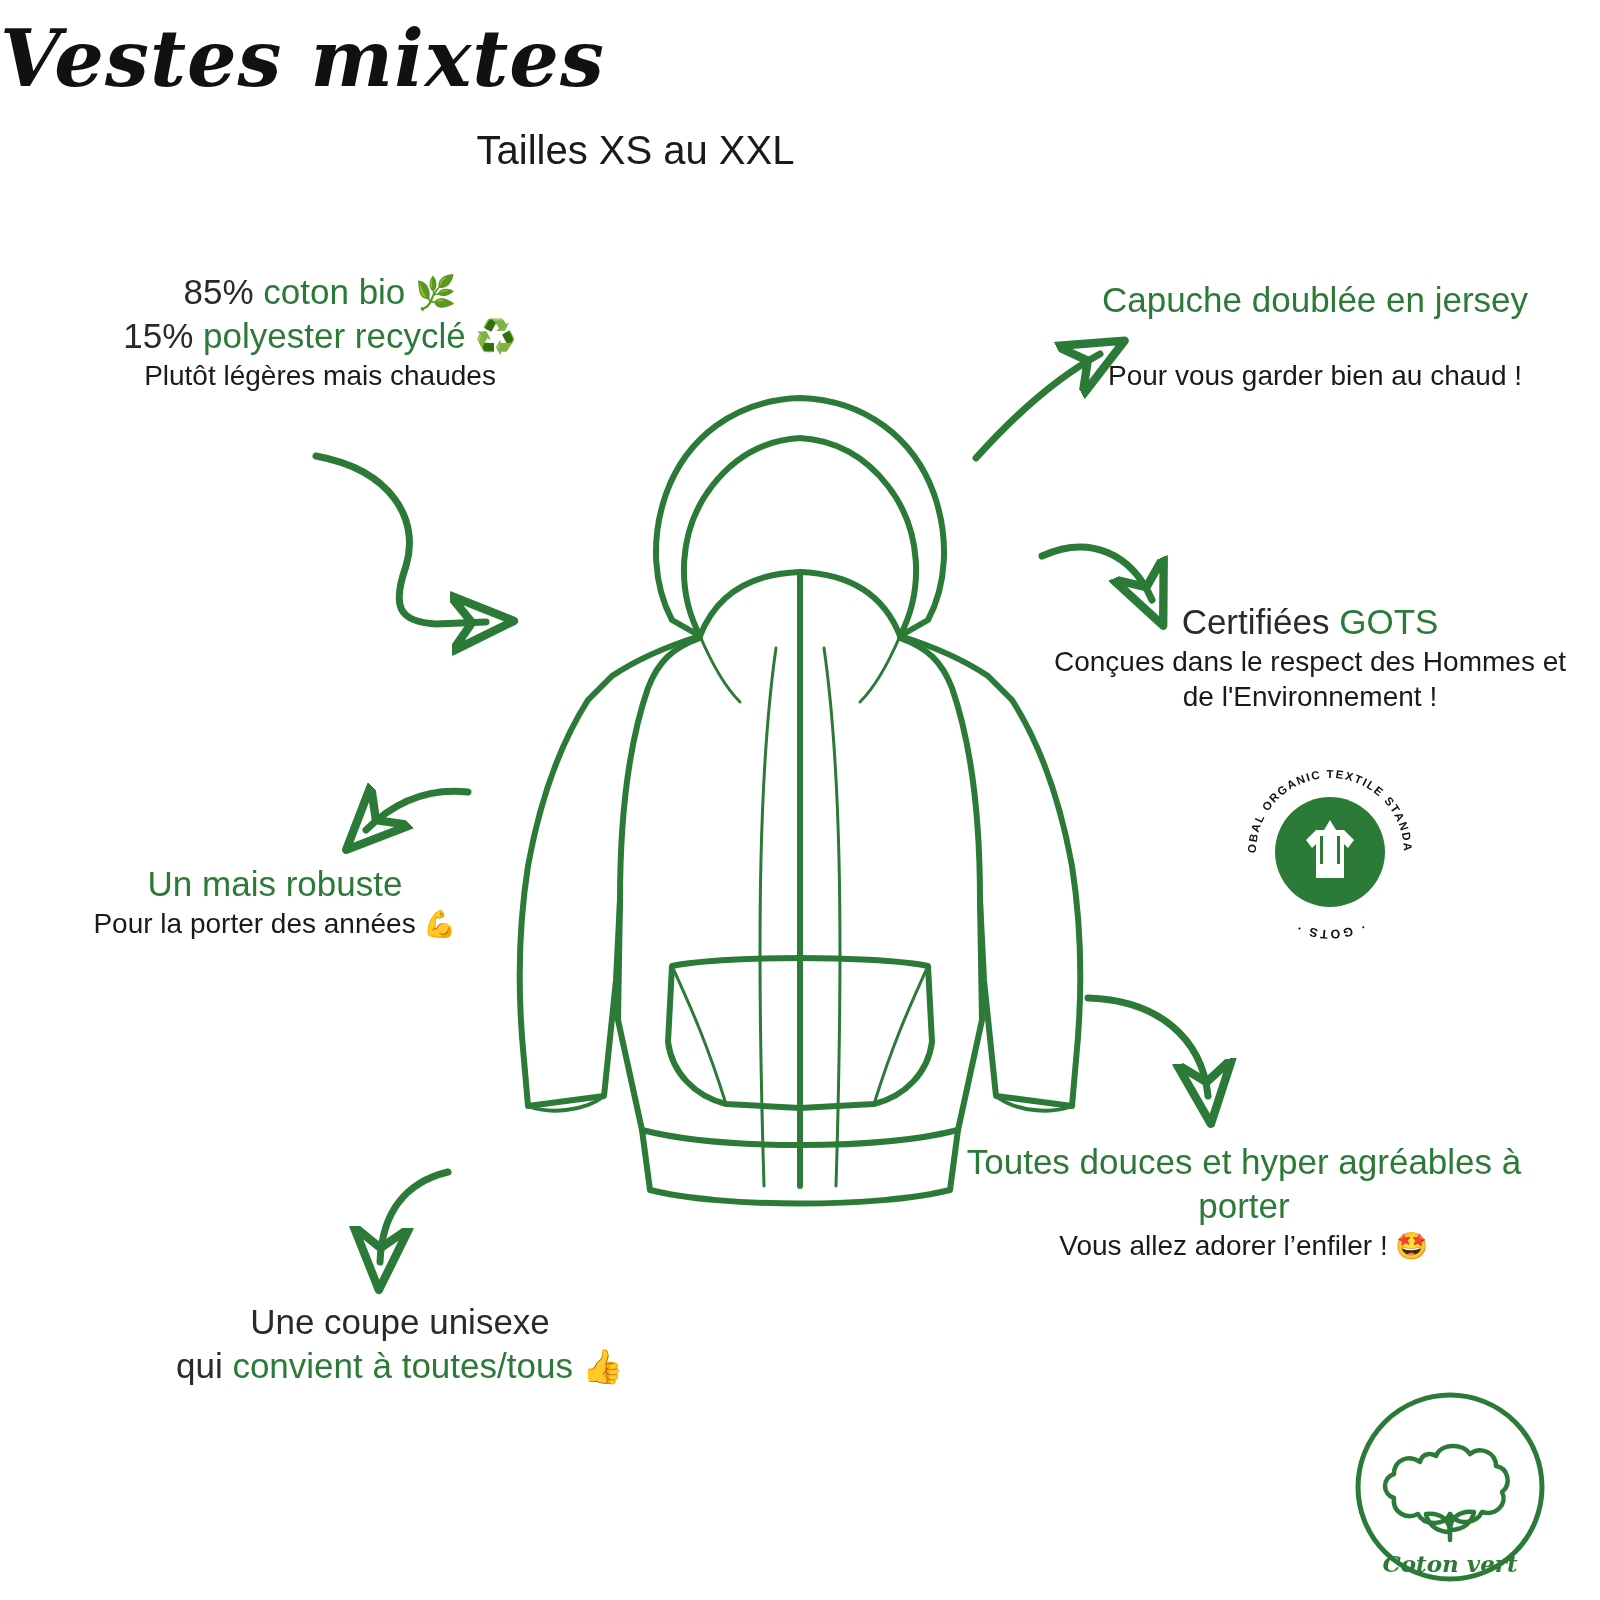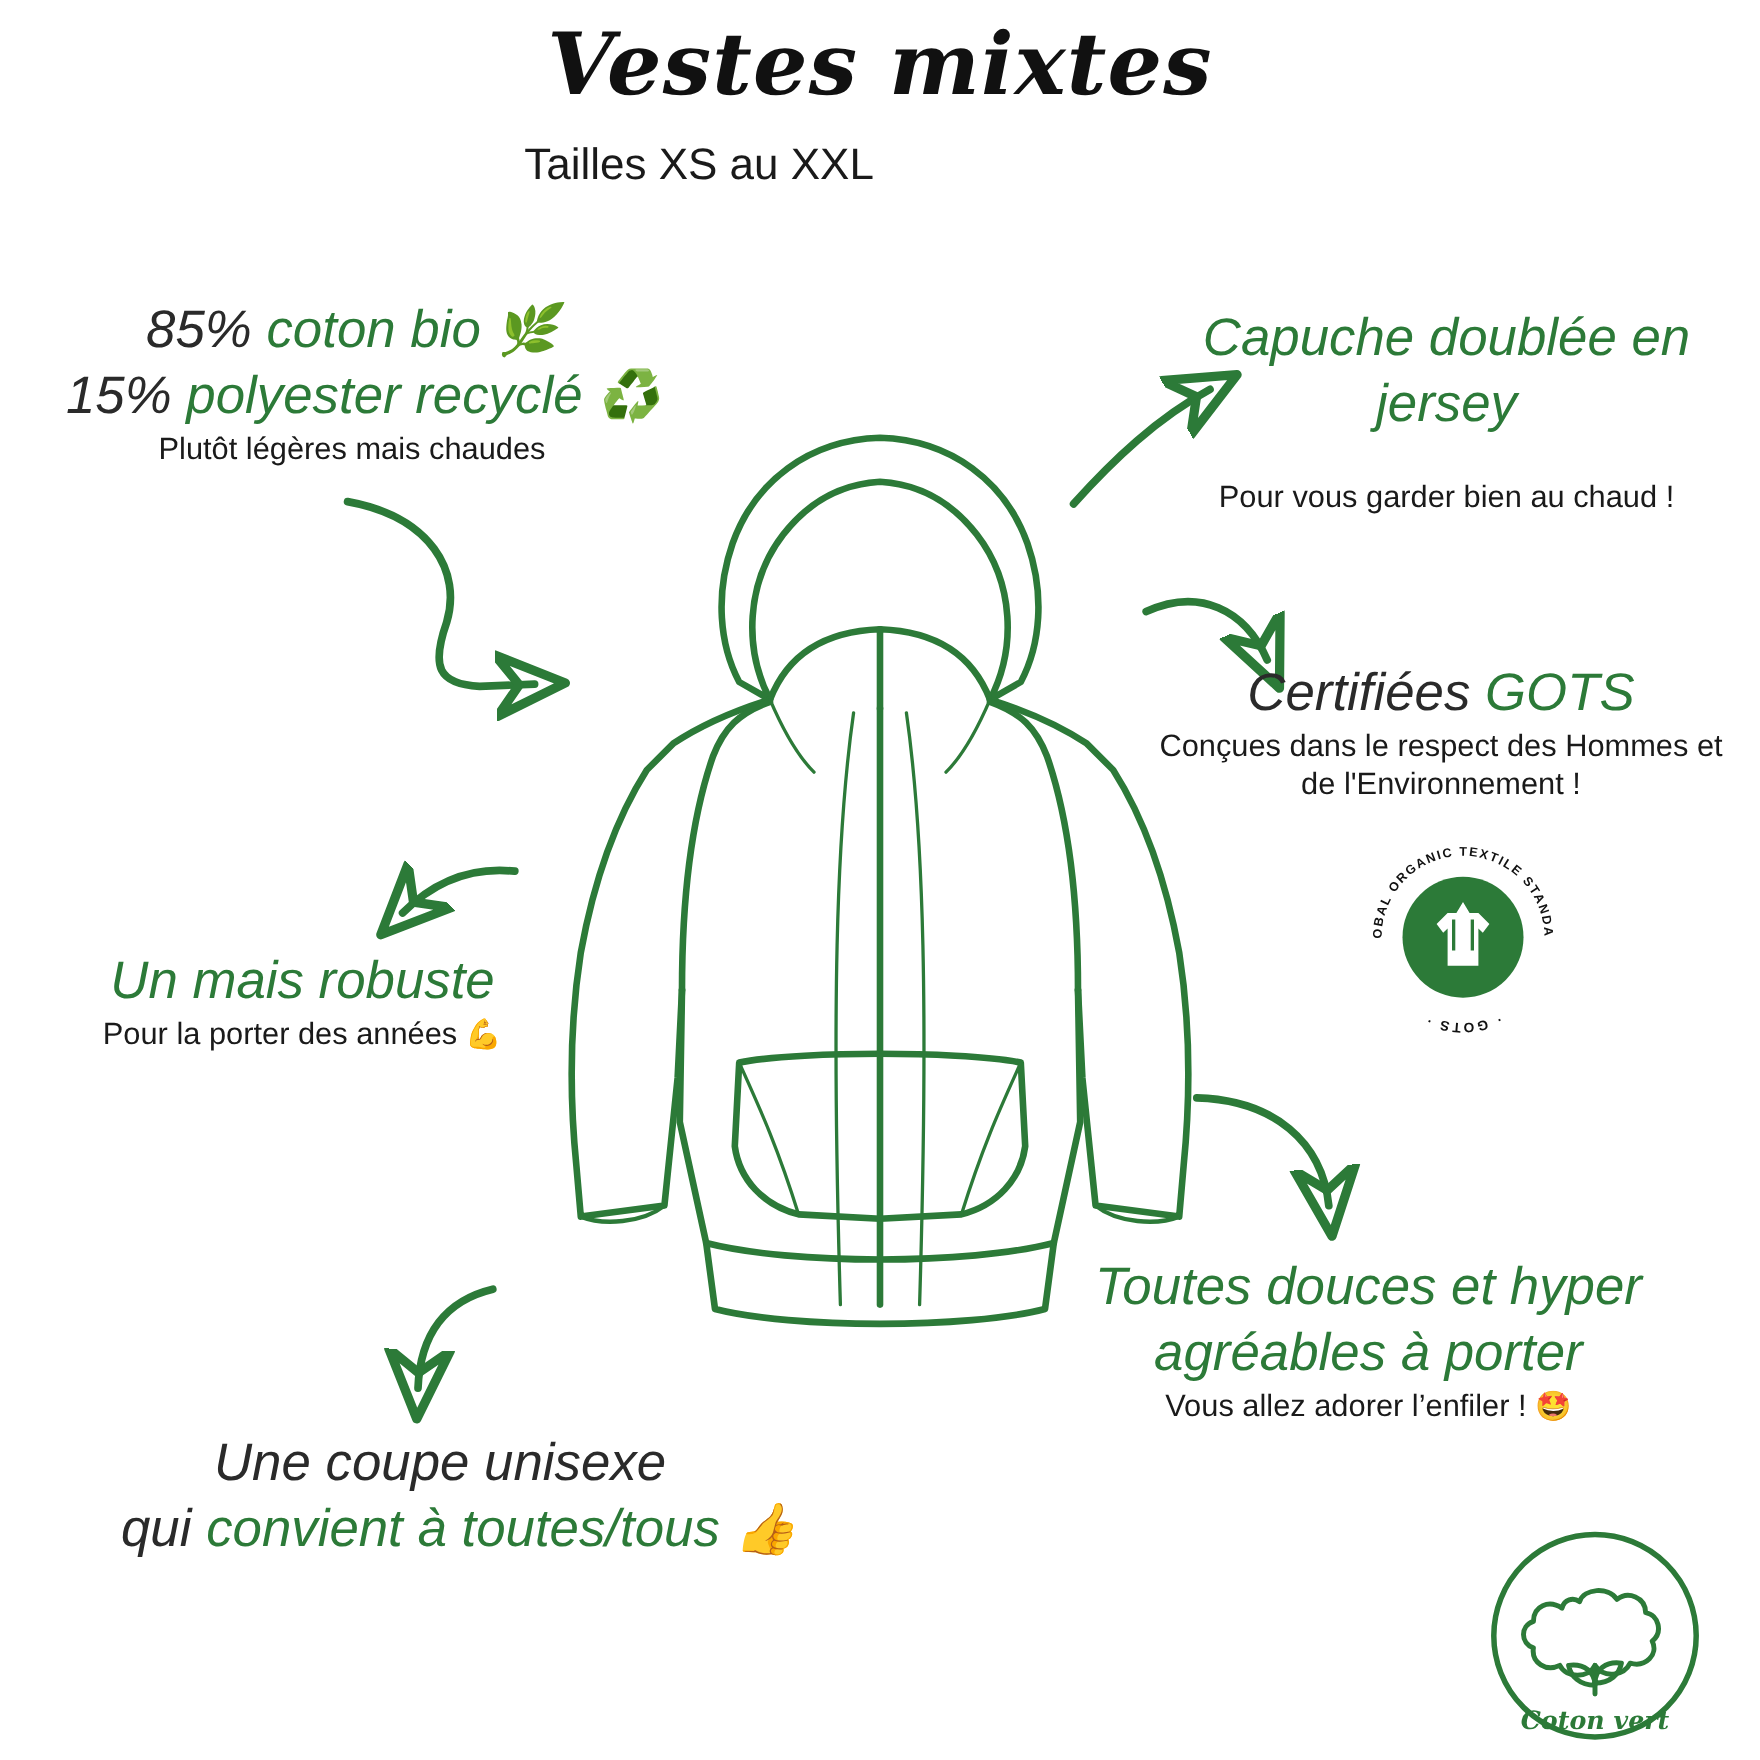--- a/index.html
+++ b/index.html
@@ -20,21 +20,20 @@
     inset: 0;
     width: 1600px;
     height: 1600px;
   }
   
   #title {
     position: absolute;
     top: 18px;
     left: 0;
     width: 1600px;
-    text-align: center;
     font-family: "DejaVu Serif", serif;
     font-weight: bold;
     font-style: italic;
     font-size: 78px;
     letter-spacing: 1px;
     color: #111111;
     line-height: 1.05;
   }
   #subtitle {
     position: absolute;
@@ -45,24 +44,23 @@
     font-size: 40px;
     color: #1a1a1a;
   }
   
   .ann {
     position: absolute;
     text-align: center;
     line-height: 1.25;
   }
   .ann .head {
-    font-size: 48px;
+    font-size: 35px;
     color: #2a2a2a;
     white-space: nowrap;
-    font-style: italic;
   }
   .ann .head.wrap { white-space: normal; }
   .ann .green { color: #2c7a38; }
   .ann .sub {
     font-size: 28px;
     color: #1a1a1a;
     margin-top: 0;
     white-space: nowrap;
   }
   .ann .sub.wrap { white-space: normal; }

